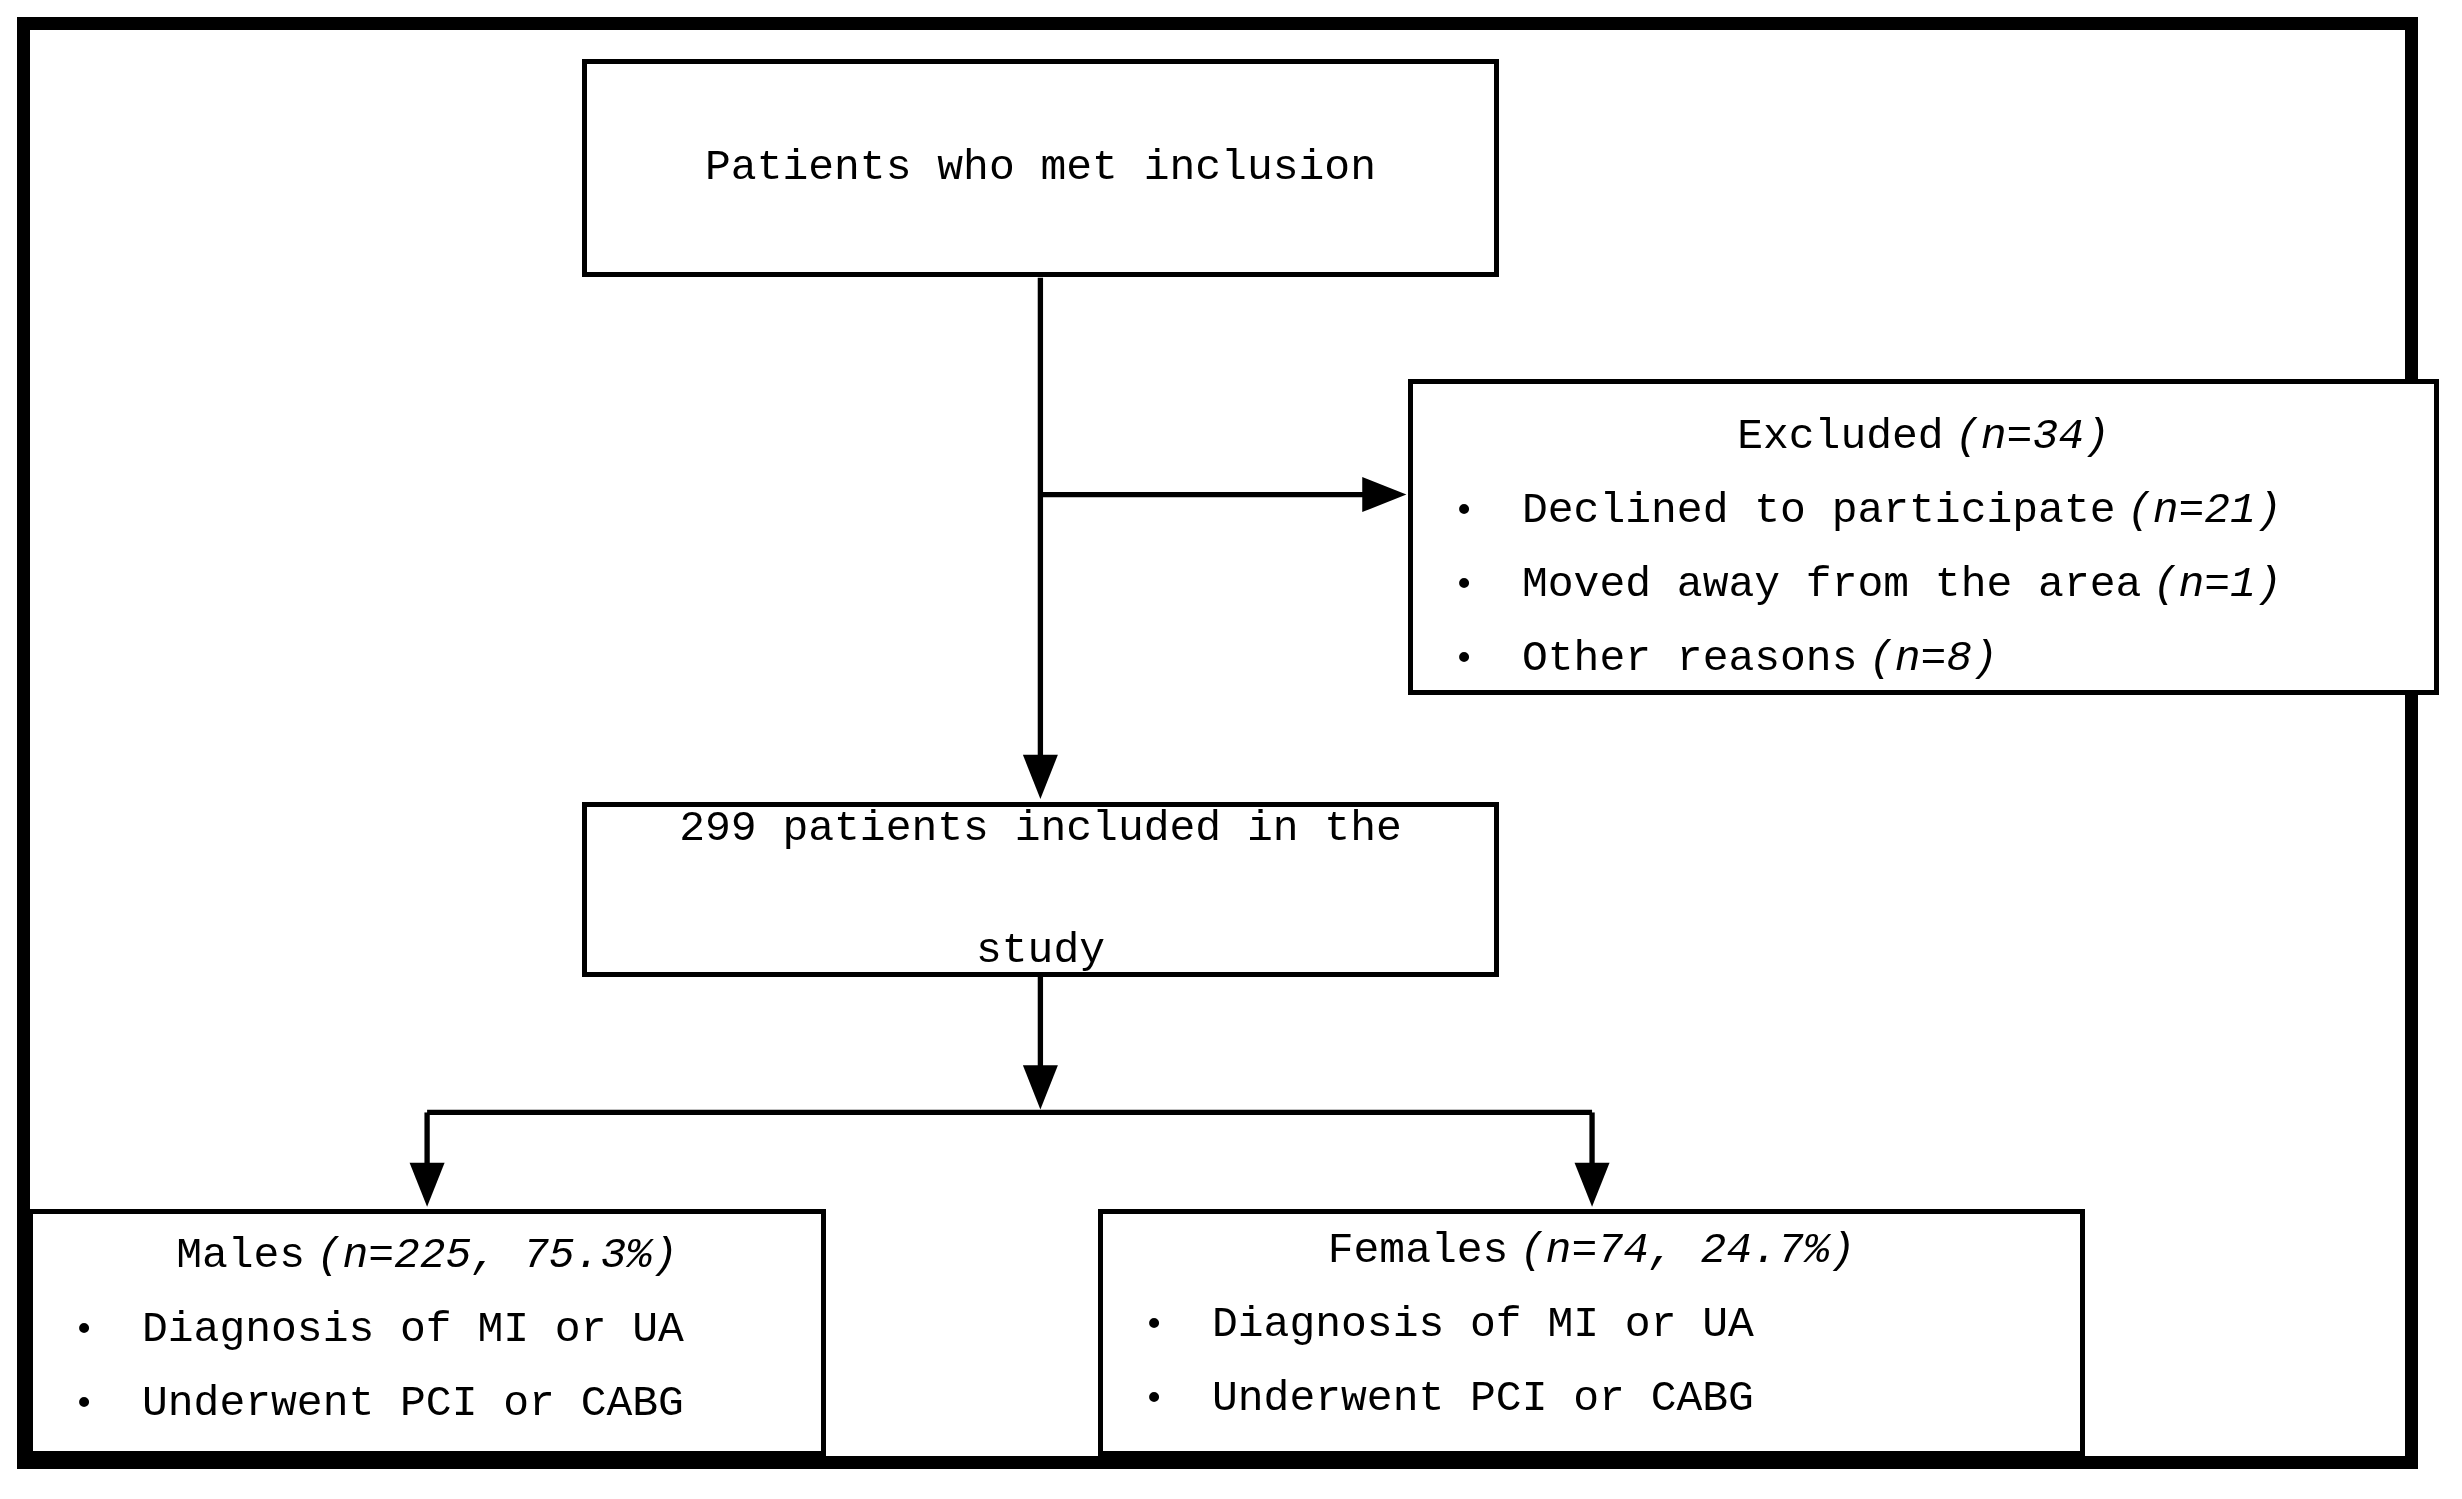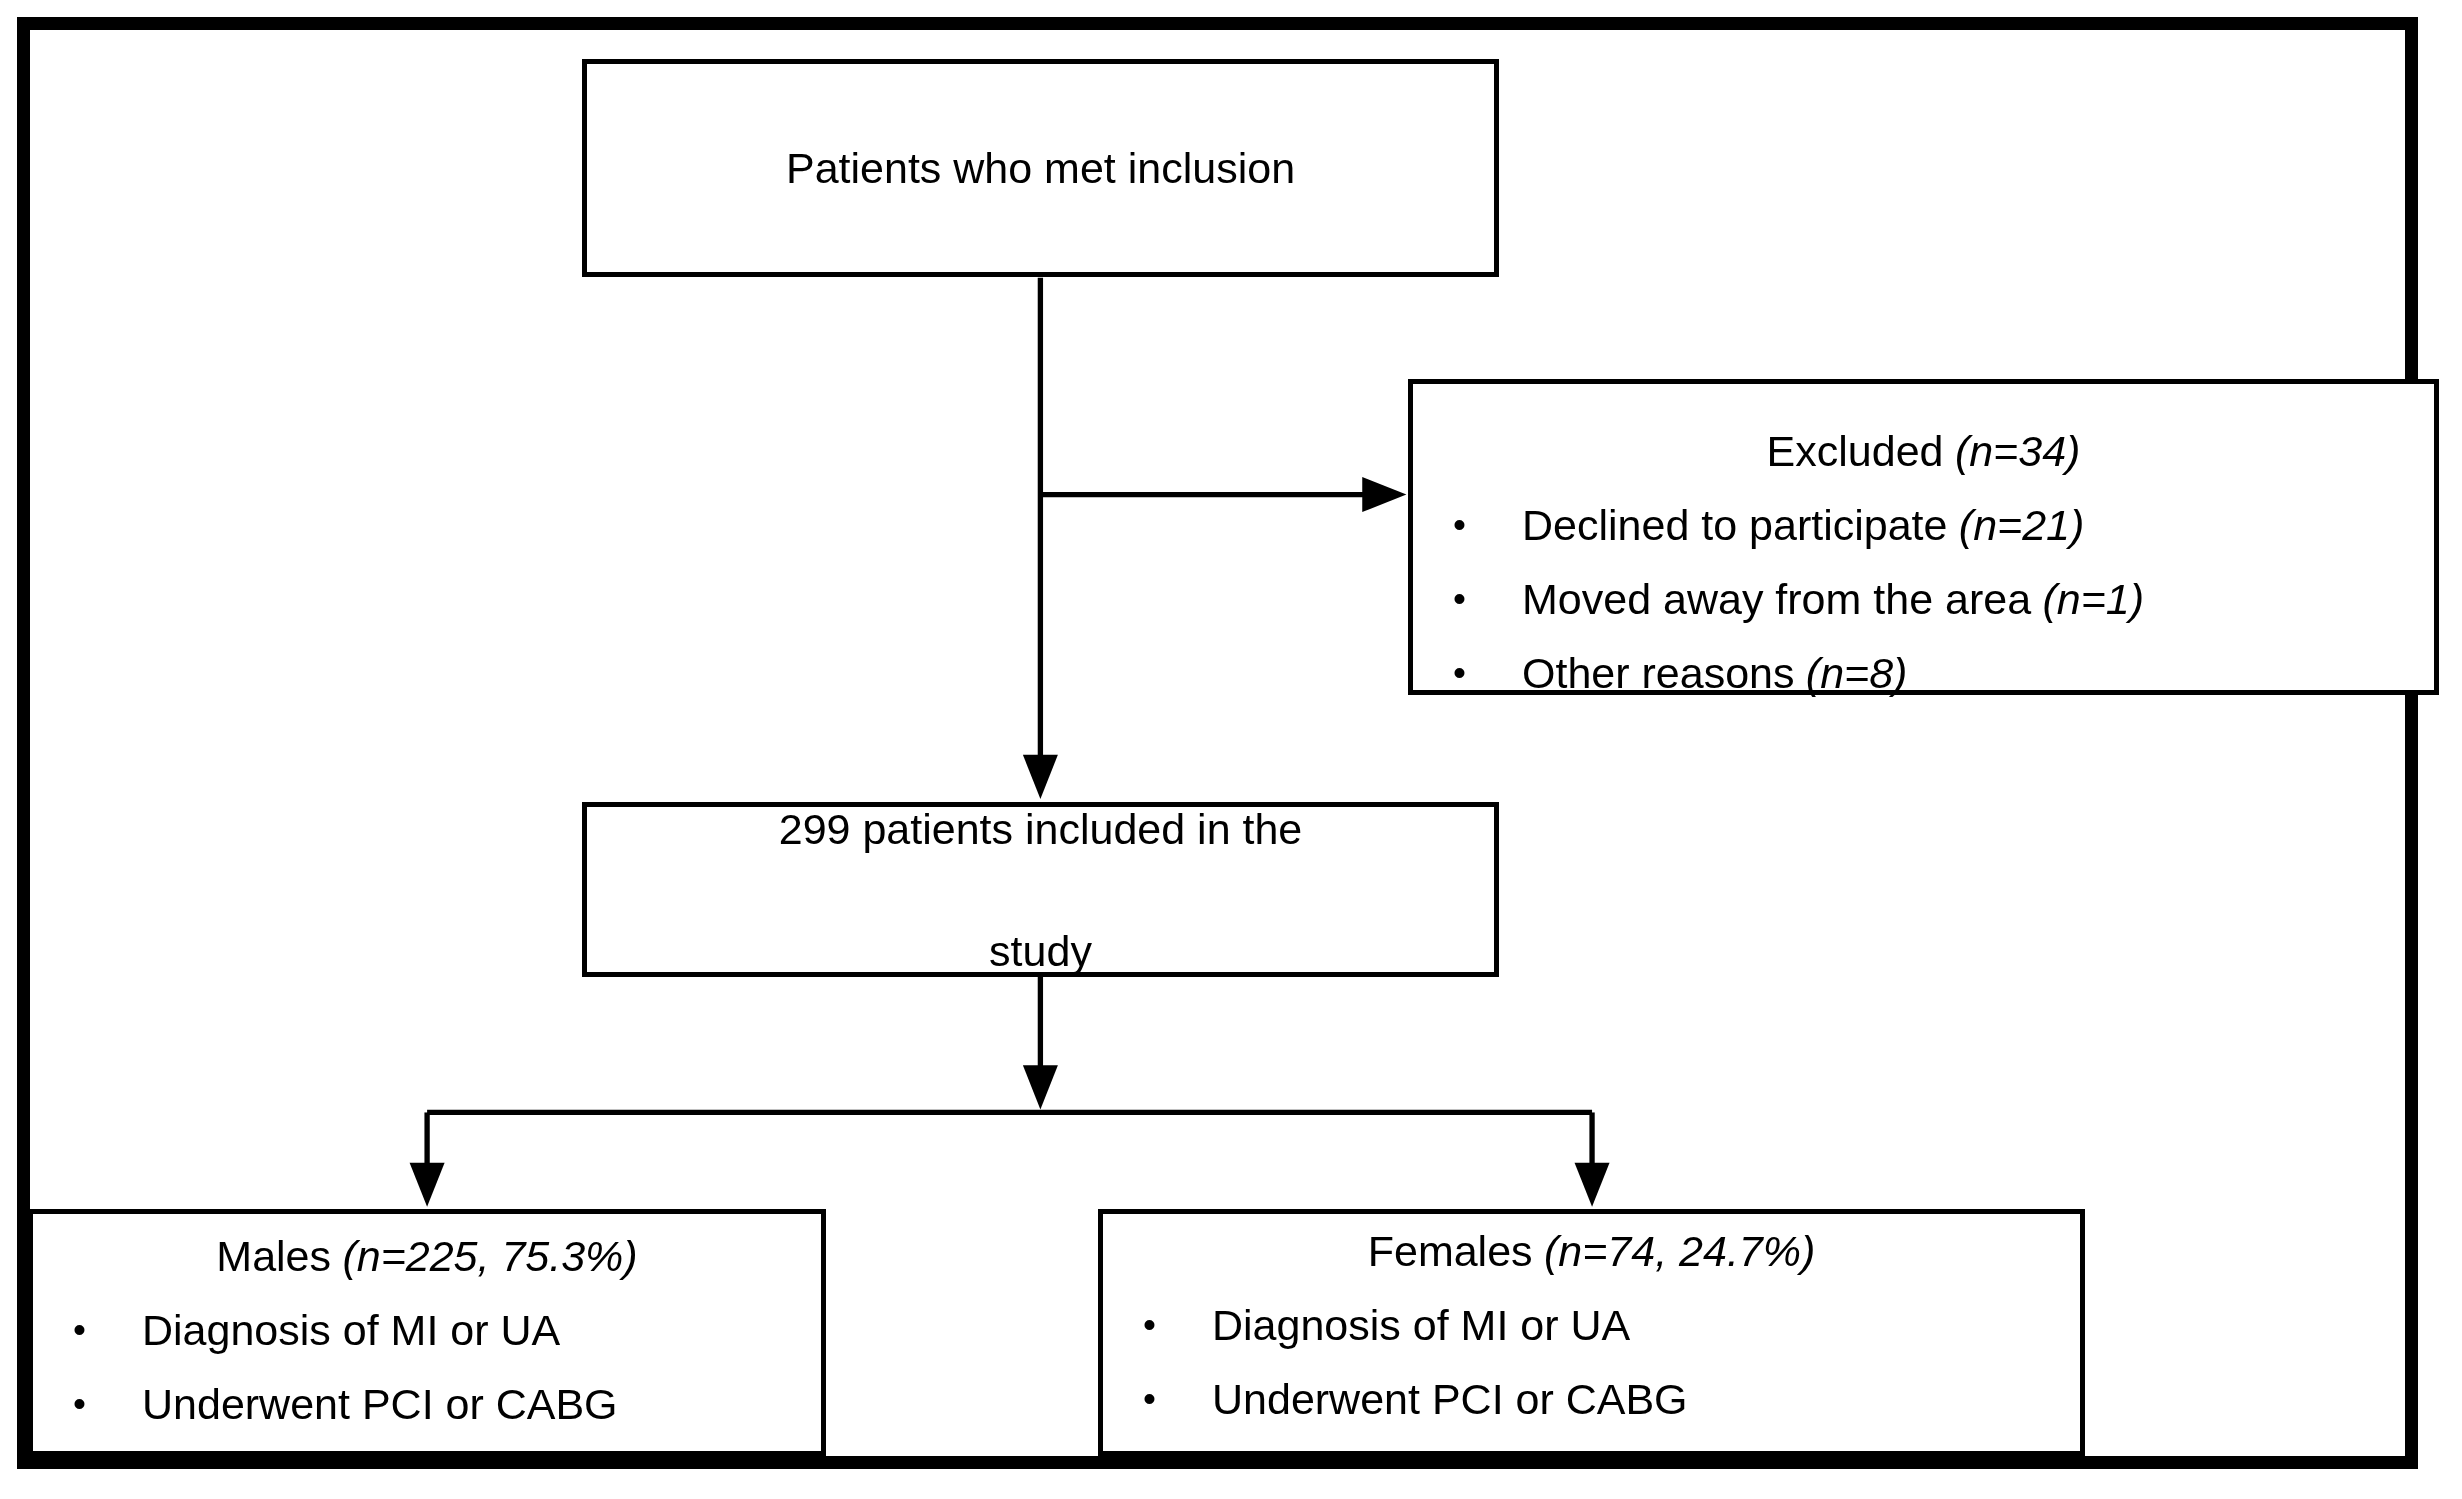--- a/index.html
+++ b/index.html
@@ -5,21 +5,21 @@
   html, body {
     margin: 0;
     padding: 0;
     background: #ffffff;
   }
   #canvas {
     position: relative;
     width: 2462px;
     height: 1499px;
     background: #ffffff;
-    font-family: Liberation Sans, sans-serif;
+    font-family: Liberation Mono, monospace;
     color: #000000;
     overflow: hidden;
   }
   .outer-frame {
     position: absolute;
     left: 16.7px;
     top: 16.7px;
     width: 2401px;
     height: 1452px;
     border: 13.7px solid #000000;
@@ -60,21 +60,21 @@
     flex: none;
     width: 69px;
     font-size: 37px;
   }
   .n {
     font-style: italic;
     margin-left: 11.4px;
   }
   
   #box-inclusion   { left: 582px;  top: 59px;   width: 917px; height: 218px; }
-  #box-excluded    { left: 1408px; top: 379px;  width: 1031px; height: 316px; justify-content: flex-start; padding-top: 30px; }
+  #box-excluded    { left: 1408px; top: 379px;  width: 1031px; height: 316px; justify-content: flex-start; padding-top: 16px; }
   #box-included    { left: 582px;  top: 802px; width: 917px; height: 175px; gap: 48px; }
   #box-males       { left: 28px;   top: 1209px; width: 798px; height: 247px; justify-content: flex-start; padding-top: 5px; }
   #box-females     { left: 1098px; top: 1209px; width: 987px; height: 247px; justify-content: flex-start; }
 </style>
 </head>
 <body>
 
 <div id="canvas">
 
   <div class="outer-frame"></div>

